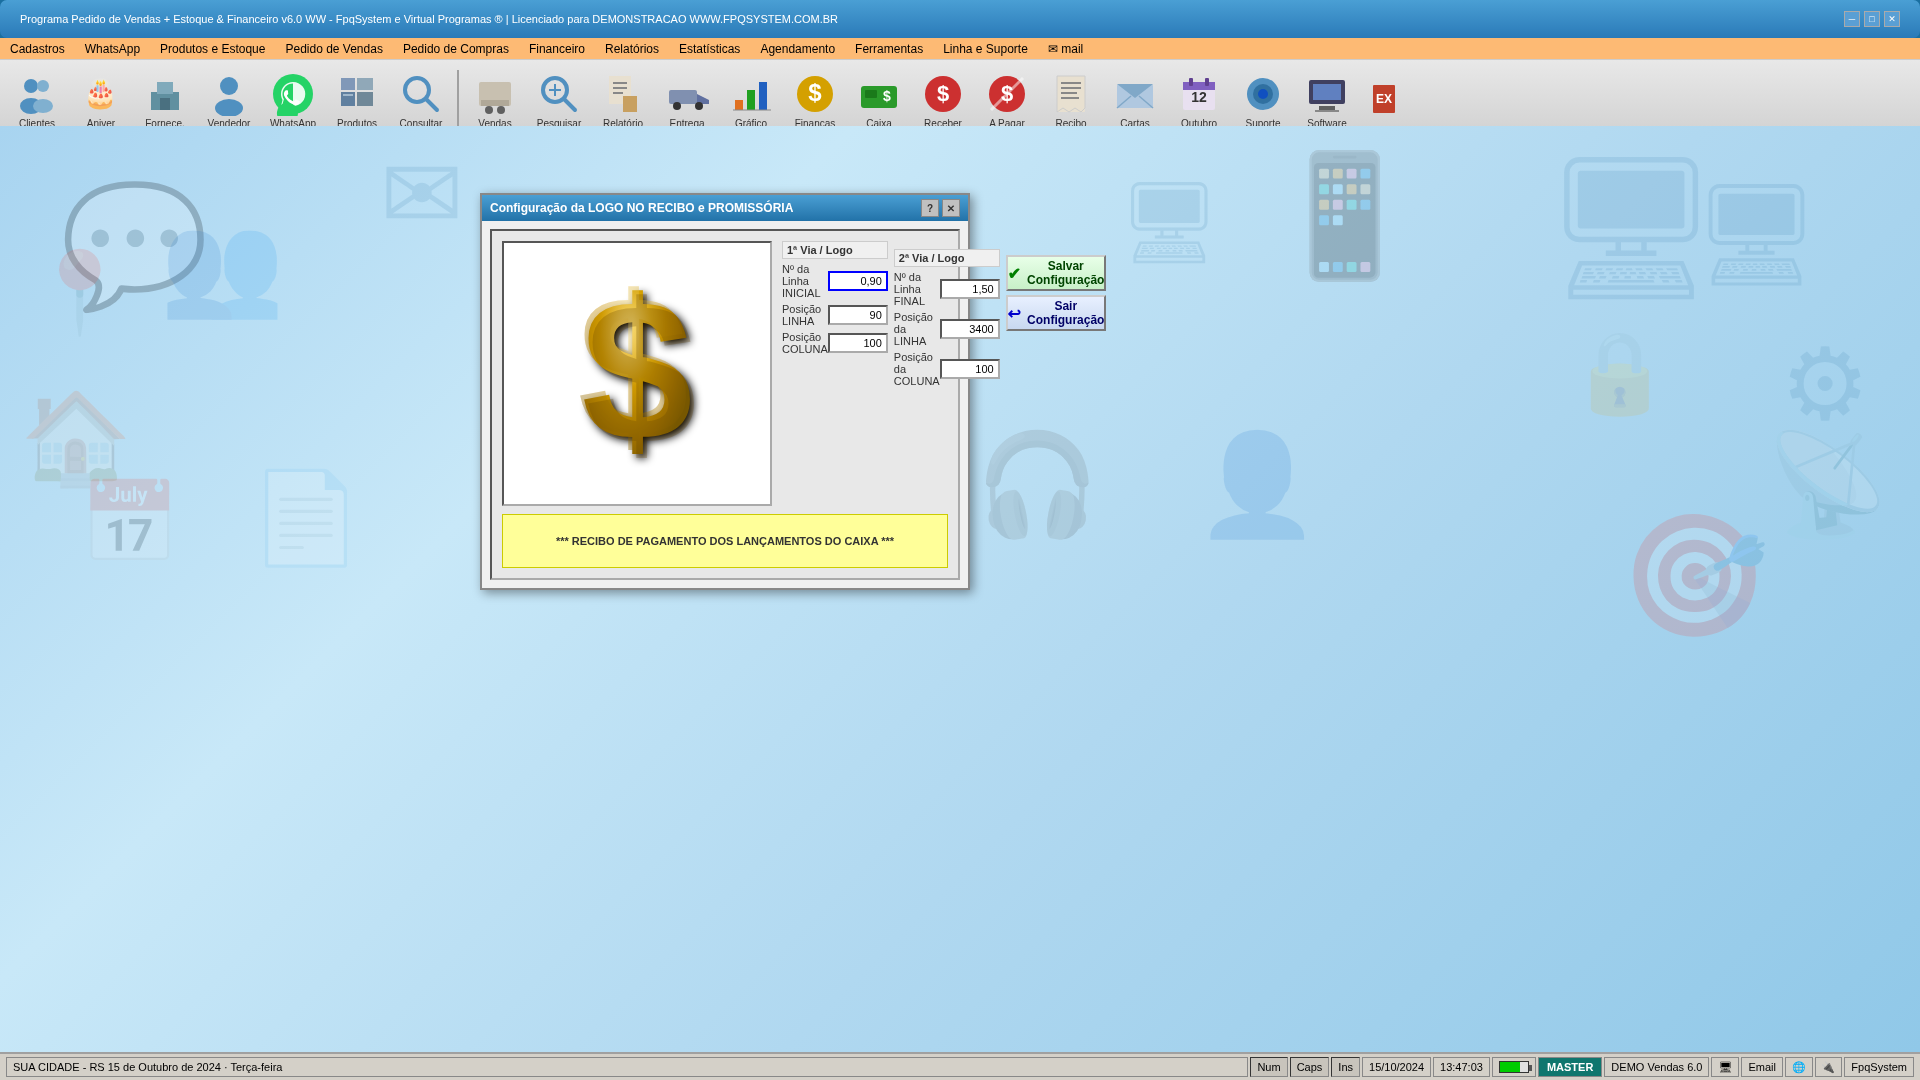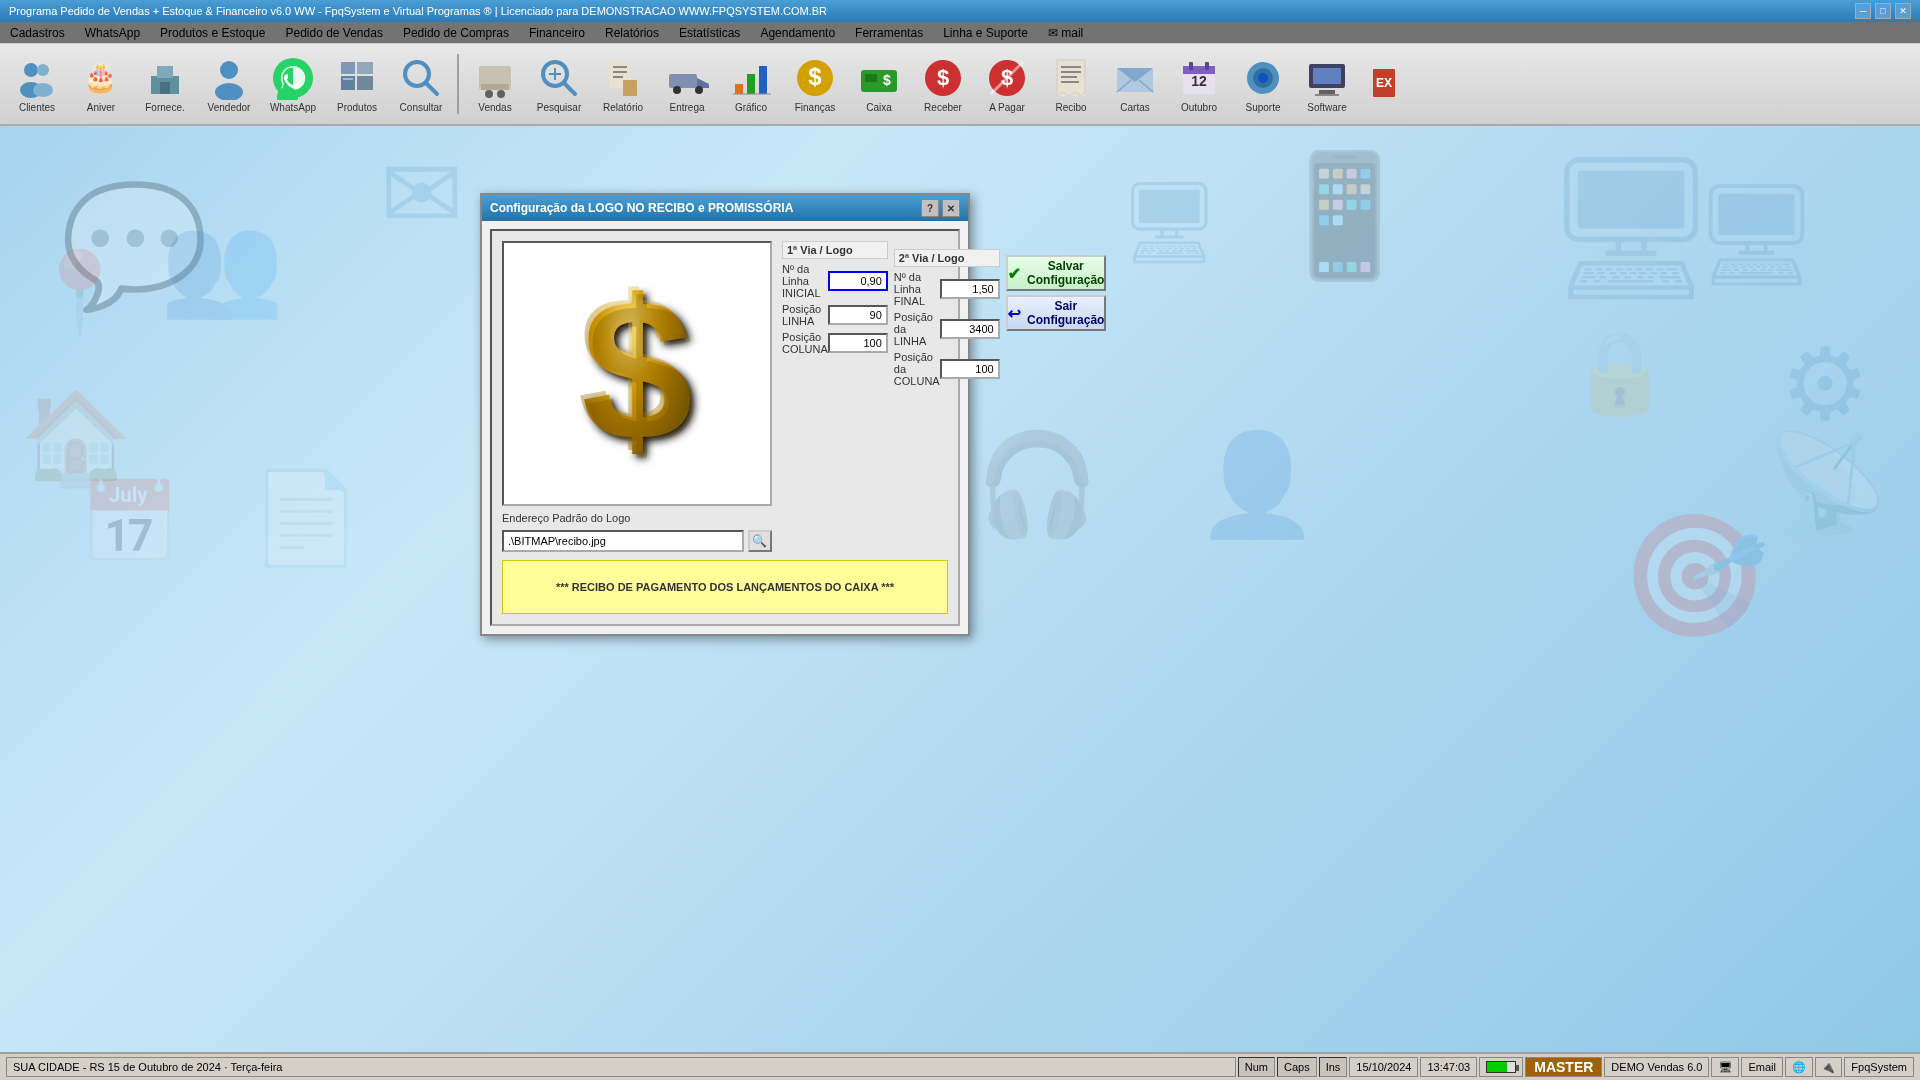--- a/index.html
+++ b/index.html
@@ -9,43 +9,44 @@
       overflow: hidden;
       font-family: 'Segoe UI', Tahoma, sans-serif;
       font-size: 12px;
       background: #1a6fa0;
       position: relative;
     }
 
     
     #title-bar {
       background: linear-gradient(to bottom, #4a9fd4, #2a7ab8);
-      height: 22px;
+      height: 38px;
       display: flex;
       align-items: center;
       justify-content: space-between;
-      padding: 0 9px;
+      padding: 0 20px;
       color: white;
       font-size: 11px;
+      border-radius: 7px;
     }
     #title-bar .title-text { flex: 1; }
     #title-bar .win-controls { display: flex; gap: 4px; }
     #title-bar .win-btn {
       width: 16px; height: 16px;
       background: #5a9fd4;
       border: 1px solid #aaa;
       cursor: pointer;
       font-size: 9px;
       display: flex; align-items: center; justify-content: center;
       color: white;
     }
 
     
     #menu-bar {
-      background: #737373;
+      background: #fdba74;
       height: 22px;
       display: flex;
       align-items: center;
       border-bottom: 1px solid #ccc;
     }
     .menu-item {
       padding: 2px 10px;
       font-size: 12px;
       cursor: pointer;
       height: 100%;
@@ -291,24 +292,24 @@
       text-align: center;
       padding: 20px;
       font-size: 11px;
       font-weight: bold;
       color: #333;
       margin-top: 8px;
     }
 
     
     .master-badge {
-      background: #a16207;
+      background: #0f766e;
       color: white;
       padding: 1px 8px;
-      font-size: 14px;
+      font-size: 11px;
       font-weight: bold;
     }
 
     .toolbar-separator {
       width: 2px;
       height: 60px;
       background: #a0a0a0;
       margin: 0 3px;
     }
   </style>
@@ -622,27 +623,20 @@
 
                 <text x="100" y="180" font-size="200" font-weight="bold" text-anchor="middle" fill="url(#goldGrad)" font-family="Arial Black, sans-serif" style="text-shadow: 4px 4px 8px #000">$</text>
 
                 <text x="96" y="176" font-size="200" font-weight="bold" text-anchor="middle" fill="url(#goldGrad2)" font-family="Arial Black, sans-serif" opacity="0.4">$</text>
 
                 <text x="104" y="184" font-size="200" font-weight="bold" text-anchor="middle" fill="#604000" font-family="Arial Black, sans-serif" opacity="0.25">$</text>
               </svg>
             </div>
           </div>
 
-          <div>
-            <div class="address-label">Endereço Padrão do Logo</div>
-            <div class="address-row">
-              <input type="text" class="address-input" value=".\BITMAP\recibo.jpg" style="">
-              <div class="browse-btn">🔍</div>
-            </div>
-          </div>
         </div>
 
         <div class="settings-panel">
 
           <div>
             <div class="section-header">1ª Via / Logo</div>
             <div class="field-row">
               <span class="field-label">Nº da Linha INICIAL</span>
               <input type="text" class="field-input active-edit" value="0,90" style="">
             </div>

